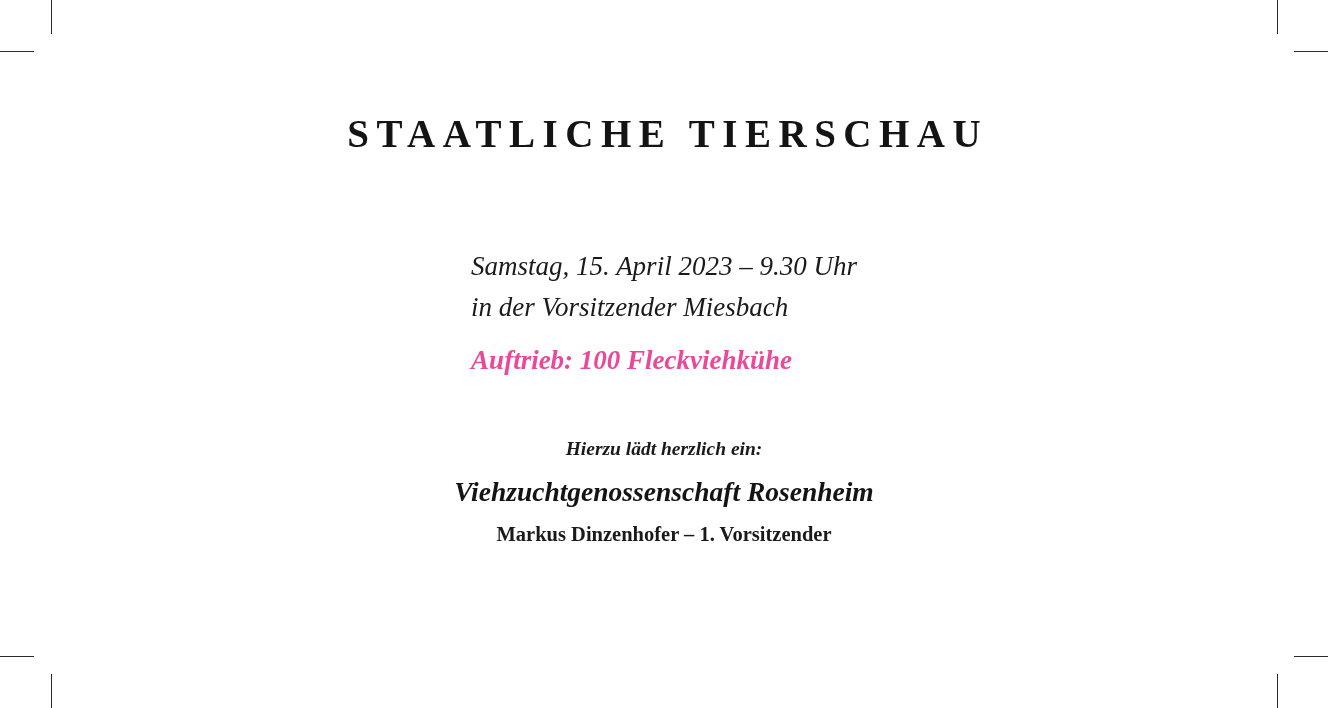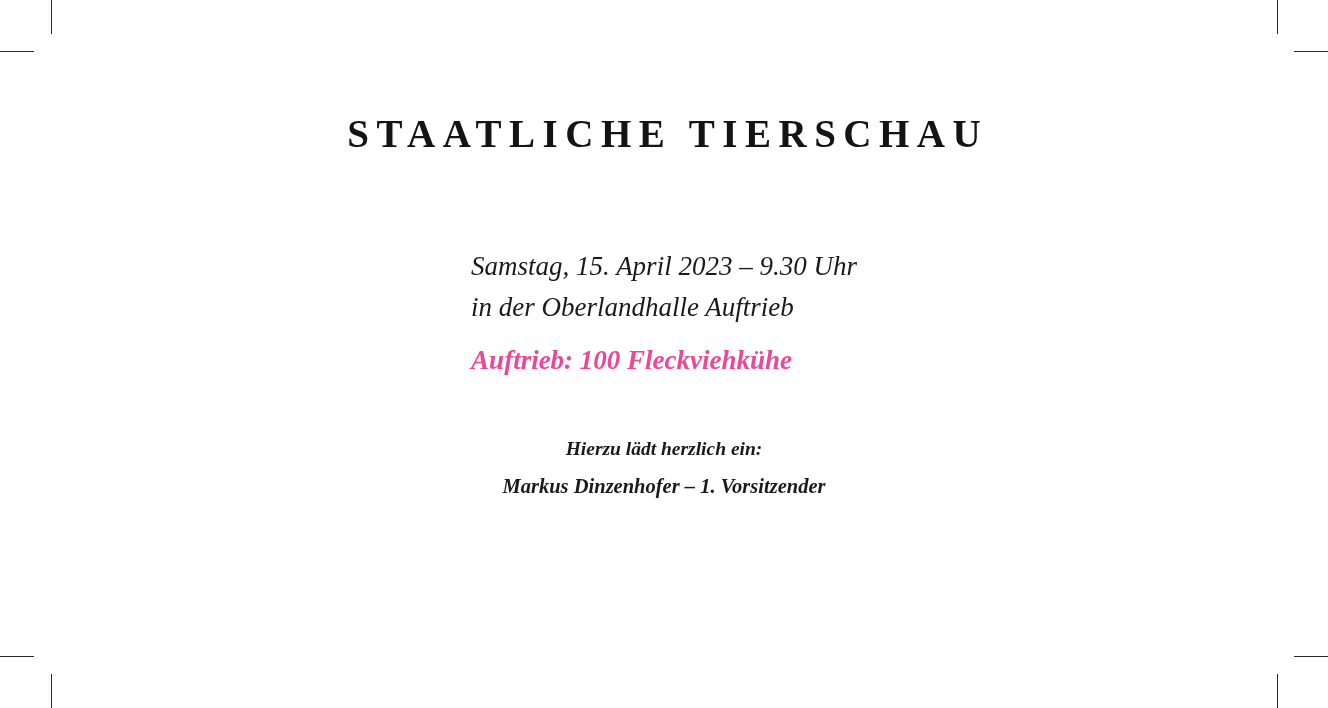--- a/index.html
+++ b/index.html
@@ -101,21 +101,20 @@
   .invite-org {
     margin-top: 16px;
     font-size: 27.5px;
     font-style: italic;
     font-weight: bold;
     color: #141414;
   }
   .invite-person {
     margin-top: 15px;
     font-size: 20.5px;
-    font-style: italic;
     font-weight: bold;
     color: #1a1a1a;
   }
 </style>
 </head>
 <body>
 
 <div class="crop-mark crop-v cm-tl-v"></div>
 <div class="crop-mark crop-h cm-tl-h"></div>
 <div class="crop-mark crop-v cm-tr-v"></div>
@@ -125,22 +124,23 @@
 <div class="crop-mark crop-v cm-br-v"></div>
 <div class="crop-mark crop-h cm-br-h"></div>
 
 <div class="page">
 
   <h1 class="title">STAATLICHE TIERSCHAU</h1>
 
 
   <div class="event-block">
     <div class="event-line">Samstag, 15. April 2023 – 9.30 Uhr</div>
-    <div class="event-line">in der Oberlandhalle Auftrieb</div>
+    <div class="event-line">in der Vorsitzender Miesbach</div>
     <div class="auftrieb">Auftrieb: 100 Fleckviehkühe</div>
   </div>
 
   <div class="invite-block">
     <div class="invite-intro">Hierzu lädt herzlich ein:</div>
+    <div class="invite-org">Viehzuchtgenossenschaft Rosenheim</div>
     <div class="invite-person">Markus Dinzenhofer – 1. Vorsitzender</div>
   </div>
 
 </div>
 
 </body></html>

